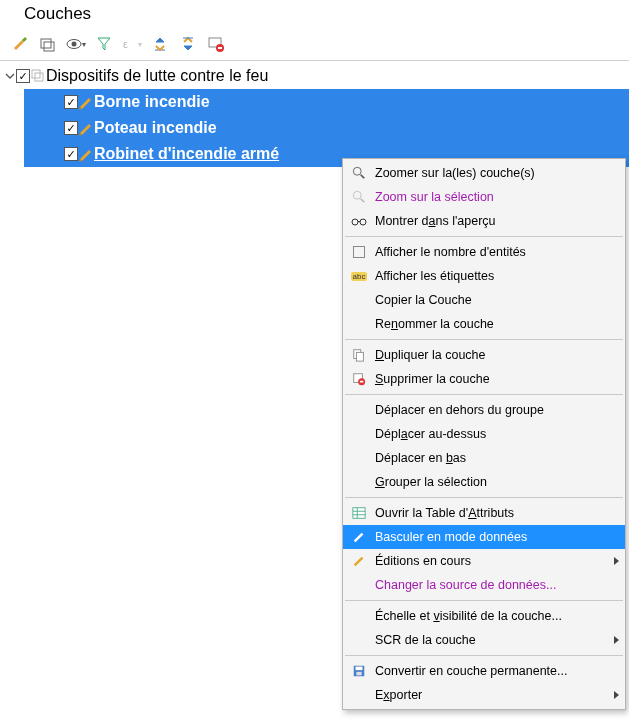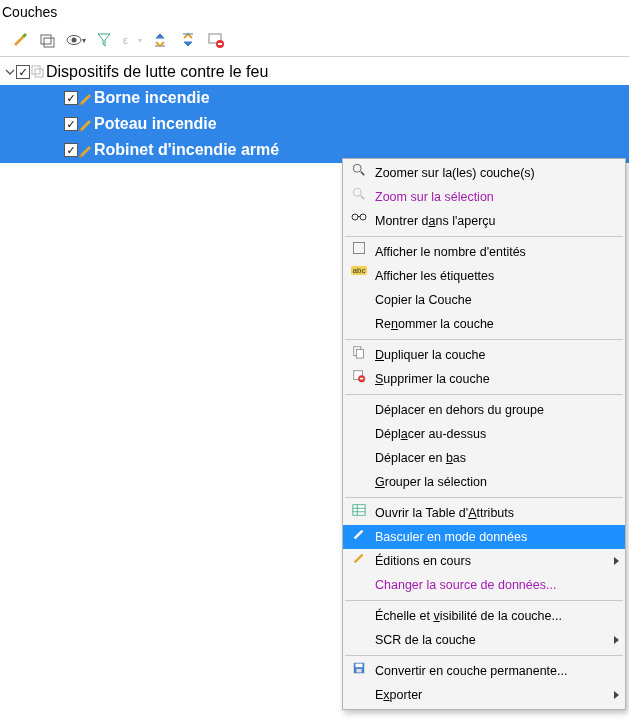--- a/index.html
+++ b/index.html
@@ -8,22 +8,22 @@
     font-family: "Segoe UI", Tahoma, sans-serif;
     font-size: 13px;
     background: #fff;
     color: #000;
     width: 629px;
     height: 726px;
     overflow: hidden;
     position: relative;
   }
   .panel-title {
-    padding: 4px 2px;
-    font-size: 14px;
+    padding: 4px 24px;
+    font-size: 17px;
   }
   .toolbar {
     display: flex;
     align-items: center;
     gap: 4px;
     padding: 4px 8px;
     border-bottom: 1px solid #d0d0d0;
   }
   .tool-btn {
     width: 24px; height: 24px;
@@ -38,39 +38,39 @@
   }
   .row {
     display: flex;
     align-items: center;
     gap: 0;
     padding: 2px 4px;
     font-size: 16px;
     line-height: 22px;
   }
   .row.sel { background: #2f85e8; color: #fff; }
-  .indent1 { padding-left: 64px; }
+  .indent1 { padding-left: 40px; margin-left: 24px; }
   .expander {
     width: 12px; height:12px;
     display:flex; align-items:center; justify-content:center;
     cursor:pointer;
   }
   .chk {
     width:14px; height:14px;
     border:1px solid #555;
     background:#fff;
     display:inline-flex; align-items:center; justify-content:center;
     font-size:11px; color:#000;
     cursor:pointer;
   }
   .chk.checked::after { content:"✓"; }
   .grp-ico { width:16px;height:16px;opacity:0.6; }
   .lyr-ico { width:16px;height:16px; color:#e5a62a; }
   .bold { font-weight:bold; }
-  .underline { }
+  .underline { text-decoration: underline; }
   .ctx-menu {
     position:absolute;
     left:342px; top:158px;
     width:284px;
     background:#f4f4f4;
     border:1px solid #b5b5b5;
     box-shadow: 2px 3px 6px rgba(0,0,0,0.25);
     padding:2px 0;
   }
   .mi {
@@ -79,21 +79,21 @@
     height:24px;
     padding:0 20px 0 4px;
     font-size:12.5px;
     cursor:pointer;
     position:relative;
   }
   .mi.disabled { color:#a21caf; cursor:default; }
   .mi.hl { background:#1e90ff; color:#fff; }
   .mi .icon-slot {
     width:24px; height:20px;
-    display:flex; align-items:flex-start; justify-content:center;
+    display:flex; align-items:center; justify-content:center;
     margin-right:4px;
   }
   .mi .sub-arrow {
     position:absolute; right:6px; top:50%;
     transform:translateY(-50%);
     width:0;height:0;
     border-left:5px solid #444;
     border-top:4px solid transparent;
     border-bottom:4px solid transparent;
   }

